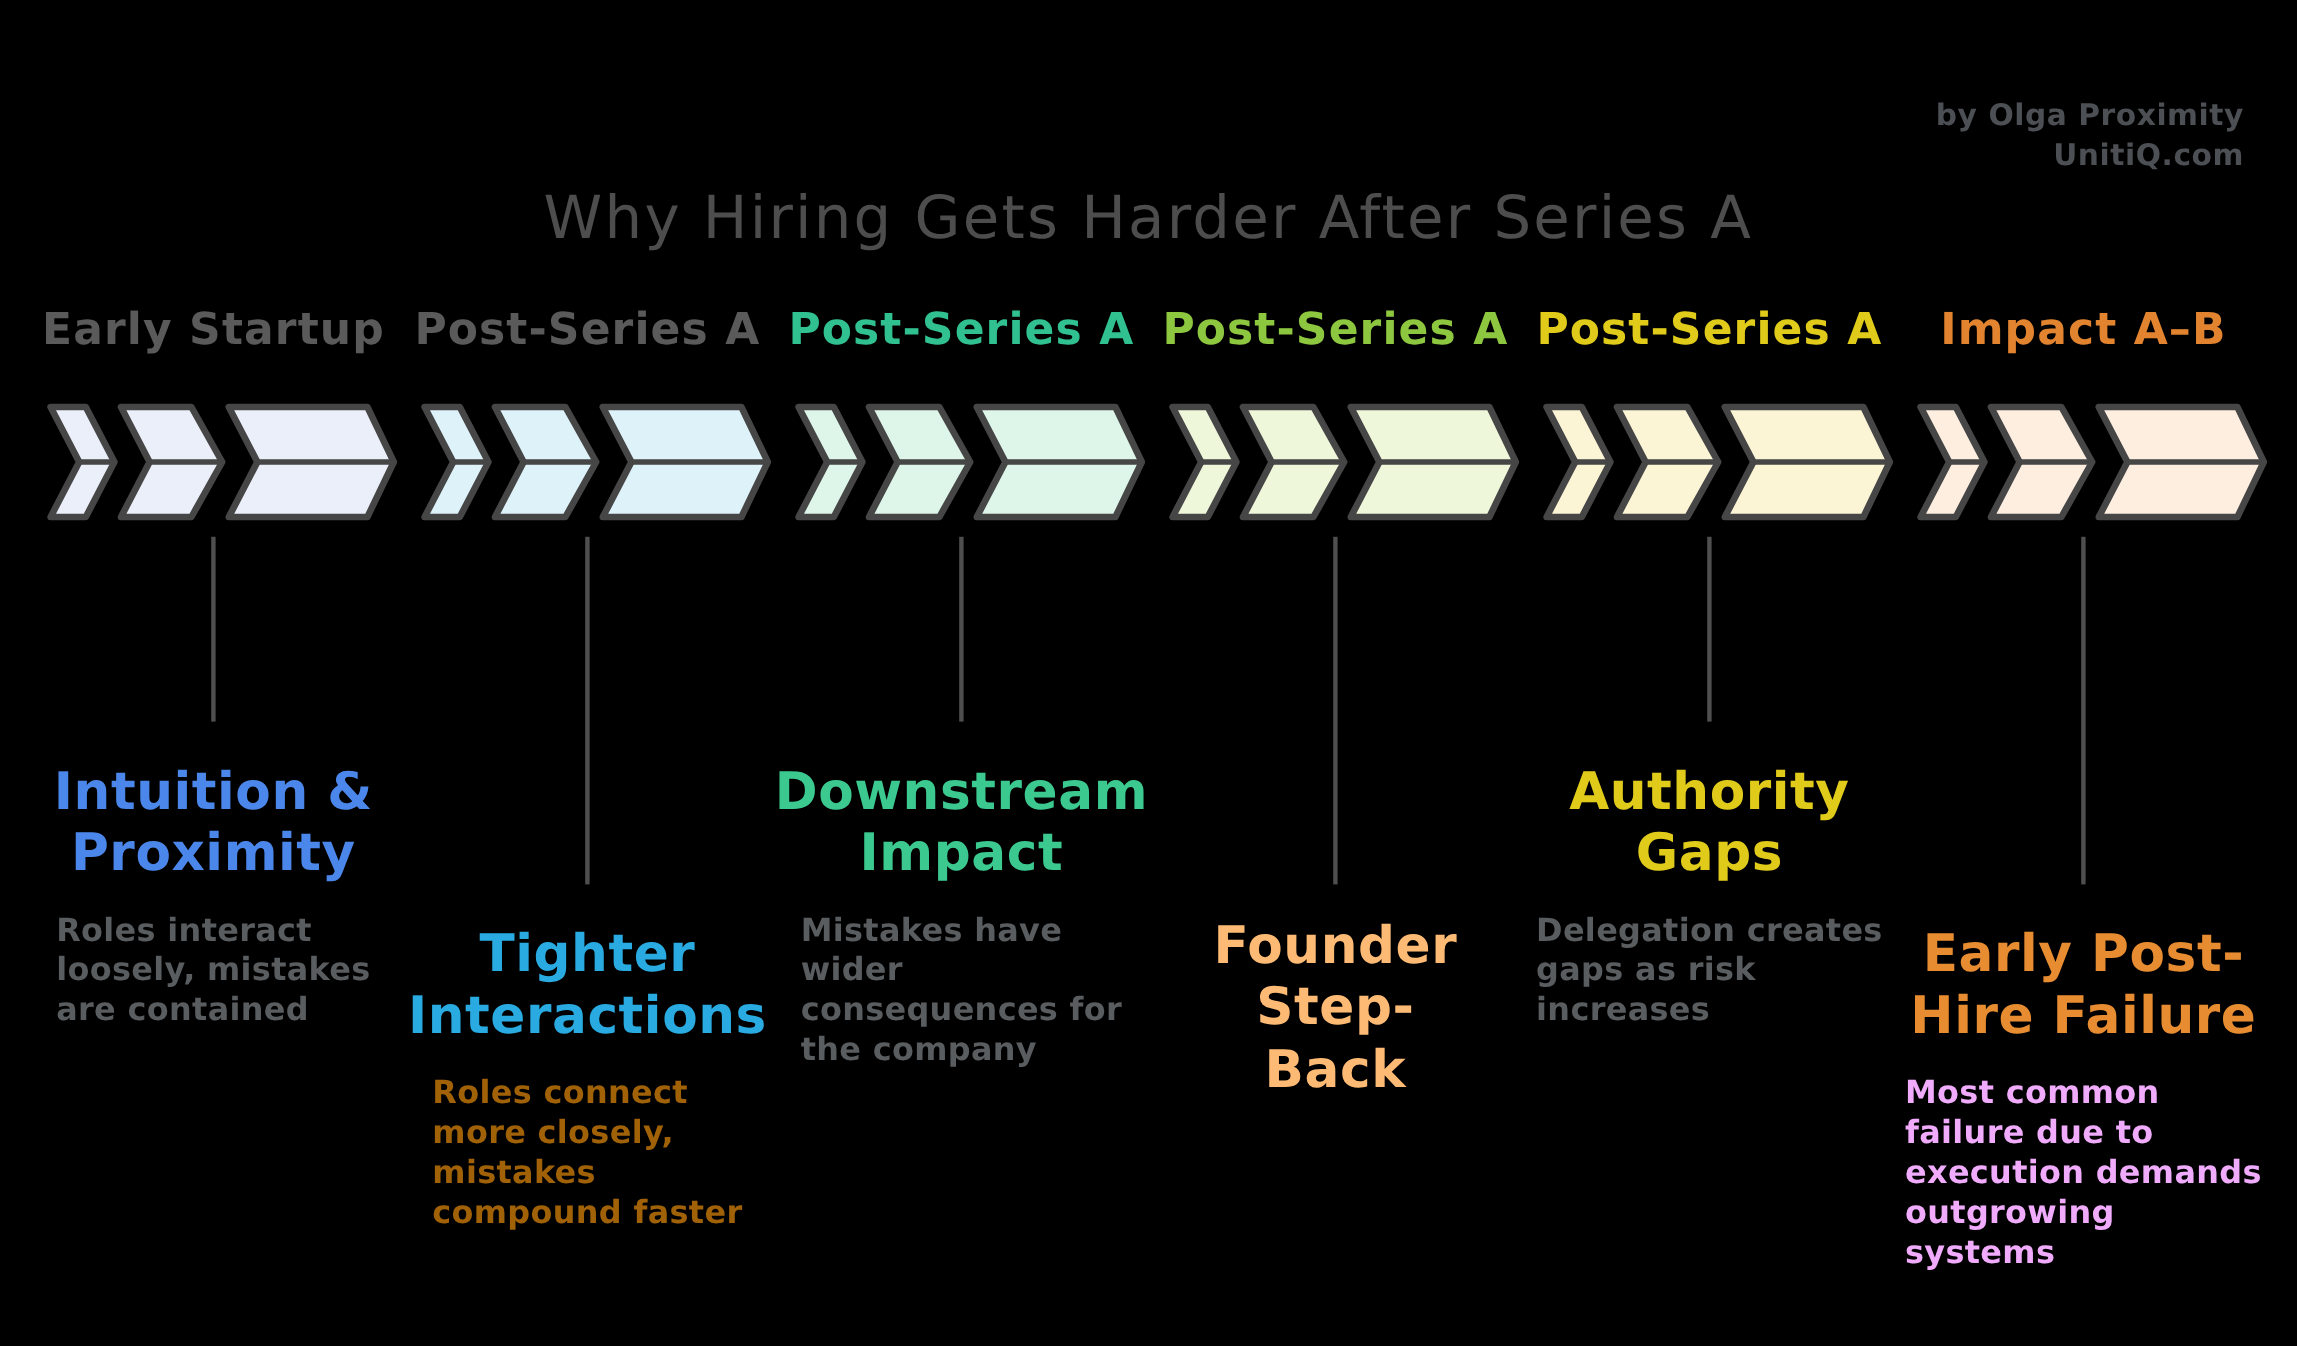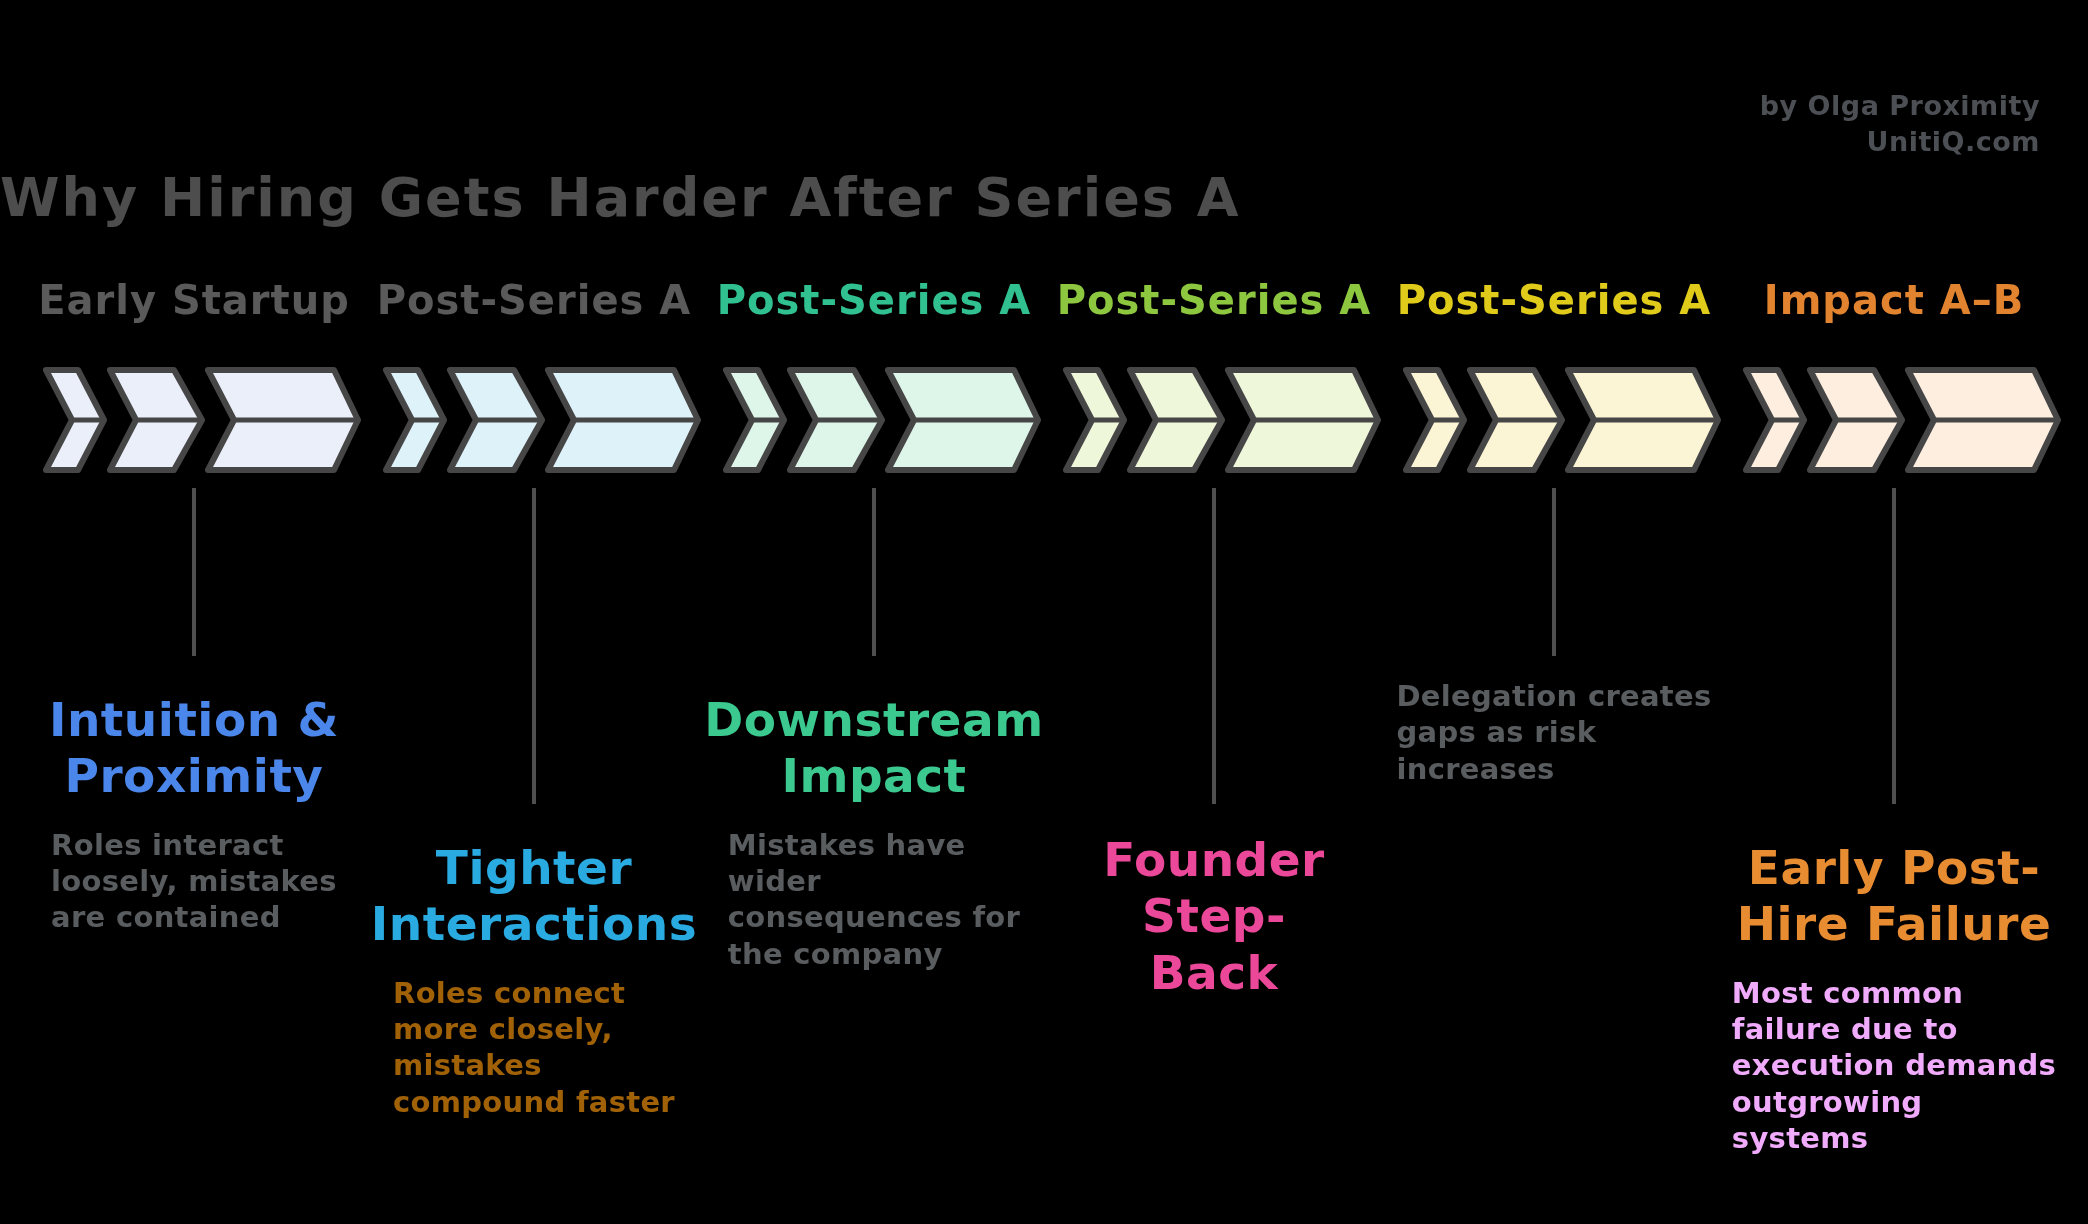--- a/index.html
+++ b/index.html
@@ -25,22 +25,23 @@
     font-size: 27px;
     font-weight: bold;
     line-height: 1.35;
     letter-spacing: 0.5px;
   }
   .title {
     position: absolute;
     top: 166px;
     left: 0;
     width: 100%;
+    text-align: center;
     font-size: 54px;
-    font-weight: bold;
+    font-weight: normal;
     letter-spacing: 2px;
   }
   .columns {
     position: absolute;
     top: 272px;
     left: 24px;
     right: 24px;
     display: flex;
     flex-direction: row;
   }
@@ -178,35 +179,37 @@
       <div class="stage-label" style="color: rgb(141, 198, 63);">Post-Series A</div>
       <svg class="chevrons" viewBox="0 0 336 112">
         <path class="chev" d="M20,6 L52,6 L78,56 L52,106 L20,106 L46,56 Z"></path>
         <line class="chev-mid" x1="46" y1="56" x2="78" y2="56"></line>
         <path class="chev" d="M84,6 L148,6 L176,56 L148,106 L84,106 L110,56 Z"></path>
         <line class="chev-mid" x1="110" y1="56" x2="176" y2="56"></line>
         <path class="chev" d="M182,6 L308,6 L332,56 L308,106 L182,106 L208,56 Z"></path>
         <line class="chev-mid" x1="208" y1="56" x2="332" y2="56"></line>
       </svg>
       <div class="connector"></div>
-      <div class="heading" style="color: #ec4899; margin-top: 28px;">Founder Step-
+      <div class="heading" style="color: #fdba74; margin-top: 28px;">Founder Step-
 Back</div>
     </div>
 
     <div class="column upper" style="--chev: #fbf4d5;">
       <div class="stage-label" style="color: rgb(224, 203, 27);">Post-Series A</div>
       <svg class="chevrons" viewBox="0 0 336 112">
         <path class="chev" d="M20,6 L52,6 L78,56 L52,106 L20,106 L46,56 Z"></path>
         <line class="chev-mid" x1="46" y1="56" x2="78" y2="56"></line>
         <path class="chev" d="M84,6 L148,6 L176,56 L148,106 L84,106 L110,56 Z"></path>
         <line class="chev-mid" x1="110" y1="56" x2="176" y2="56"></line>
         <path class="chev" d="M182,6 L308,6 L332,56 L308,106 L182,106 L208,56 Z"></path>
         <line class="chev-mid" x1="208" y1="56" x2="332" y2="56"></line>
       </svg>
       <div class="connector"></div>
+      <div class="heading" style="color: rgb(224, 203, 27);">Authority
+Gaps</div>
       <div class="description" style="color: rgb(90, 93, 95);">Delegation creates
 gaps as risk
 increases</div>
     </div>
 
     <div class="column lower" style="--chev: #fdeee0;">
       <div class="stage-label" style="color: rgb(226, 132, 47);">Impact A–B</div>
       <svg class="chevrons" viewBox="0 0 336 112">
         <path class="chev" d="M20,6 L52,6 L78,56 L52,106 L20,106 L46,56 Z"></path>
         <line class="chev-mid" x1="46" y1="56" x2="78" y2="56"></line>

